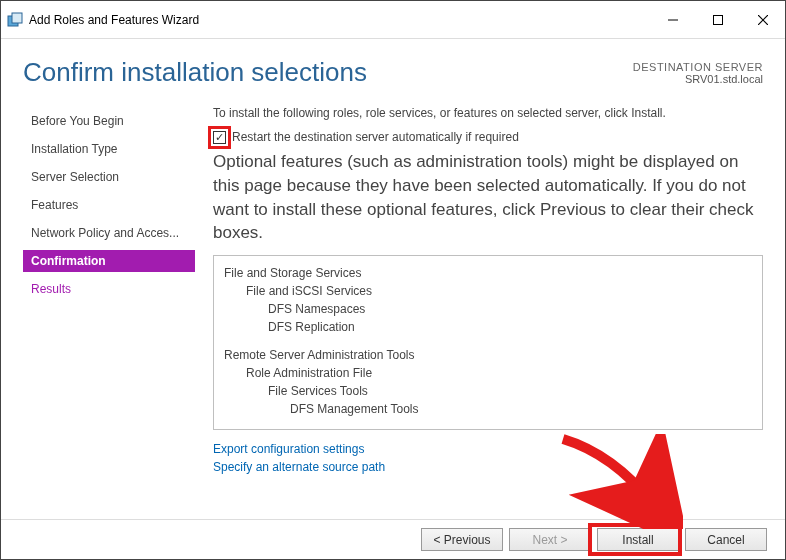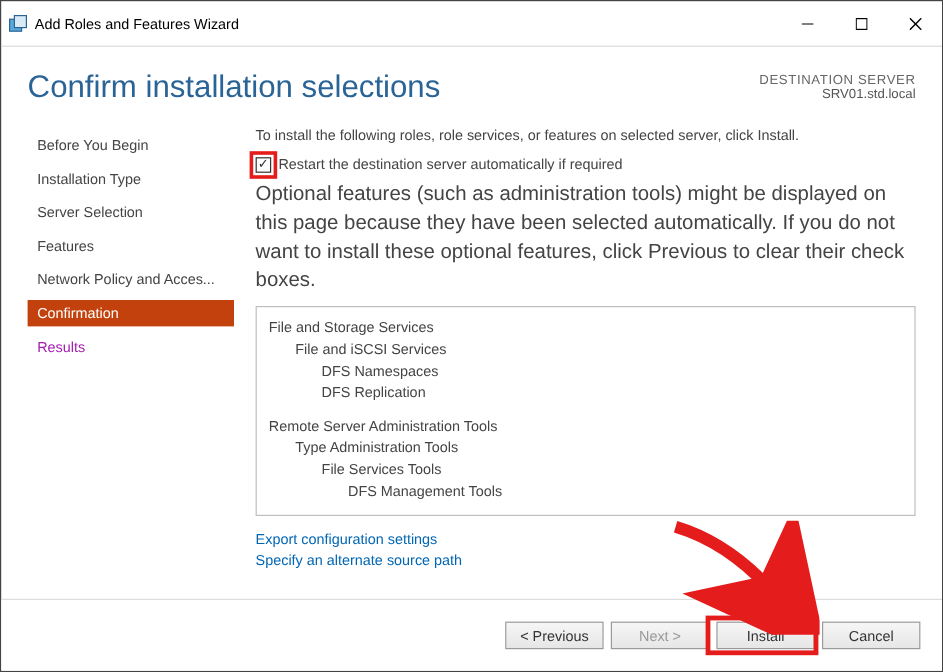--- a/index.html
+++ b/index.html
@@ -60,22 +60,23 @@
     padding: 4px 8px;
     font-size: 12px;
     color: #444;
     white-space: nowrap;
     overflow:hidden;
     text-overflow: ellipsis;
     margin-bottom: 6px;
     cursor: pointer;
   }
   .nav-item.active {
-    background: #c2410c;
+    background: #a21caf;
     color: #fff;
+    font-weight: bold;
   }
   .nav-item.disabled { color:#a21caf; cursor:default; }
   .main {
     flex:1;
     padding-left: 18px;
     display:flex;
     flex-direction:column;
   }
   .instr { font-size:12px; color:#444; margin-bottom:10px; }
   .chk-row { display:flex; align-items:center; margin-bottom:6px; }
@@ -102,21 +103,21 @@
   }
   .tree-item { padding:2px 0; }
   .lvl1 { padding-left: 22px; }
   .lvl2 { padding-left: 44px; }
   .lvl3 { padding-left: 66px; }
   .group-gap { margin-top:10px; }
   .links a { display:block; color:#0066b3; font-size:12px; text-decoration:none; margin-bottom:4px; cursor:pointer; }
   .footer {
     position:absolute;
     left:0; right:0; bottom:0;
-    height:60px;
+    height:40px;
     border-top:1px solid #ddd;
     display:flex;
     align-items:center;
     justify-content:flex-end;
     padding-right:18px;
     background:#fff;
   }
   .btn {
     height:23px;
     min-width:82px;
@@ -207,21 +208,21 @@
 
     <div class="opt-text">Optional features (such as administration tools) might be displayed on this page because they have been selected automatically. If you do not want to install these optional features, click Previous to clear their check boxes.</div>
 
     <div class="tree-box">
       <div class="tree-item">File and Storage Services</div>
       <div class="tree-item lvl1">File and iSCSI Services</div>
       <div class="tree-item lvl2">DFS Namespaces</div>
       <div class="tree-item lvl2">DFS Replication</div>
 
       <div class="tree-item group-gap">Remote Server Administration Tools</div>
-      <div class="tree-item lvl1">Type Administration Tools</div>
+      <div class="tree-item lvl1">Role Administration File</div>
       <div class="tree-item lvl2">File Services Tools</div>
       <div class="tree-item lvl3">DFS Management Tools</div>
     </div>
 
     <div class="links">
       <a>Export configuration settings</a>
       <a>Specify an alternate source path</a>
     </div>
   </div>
 </div>

